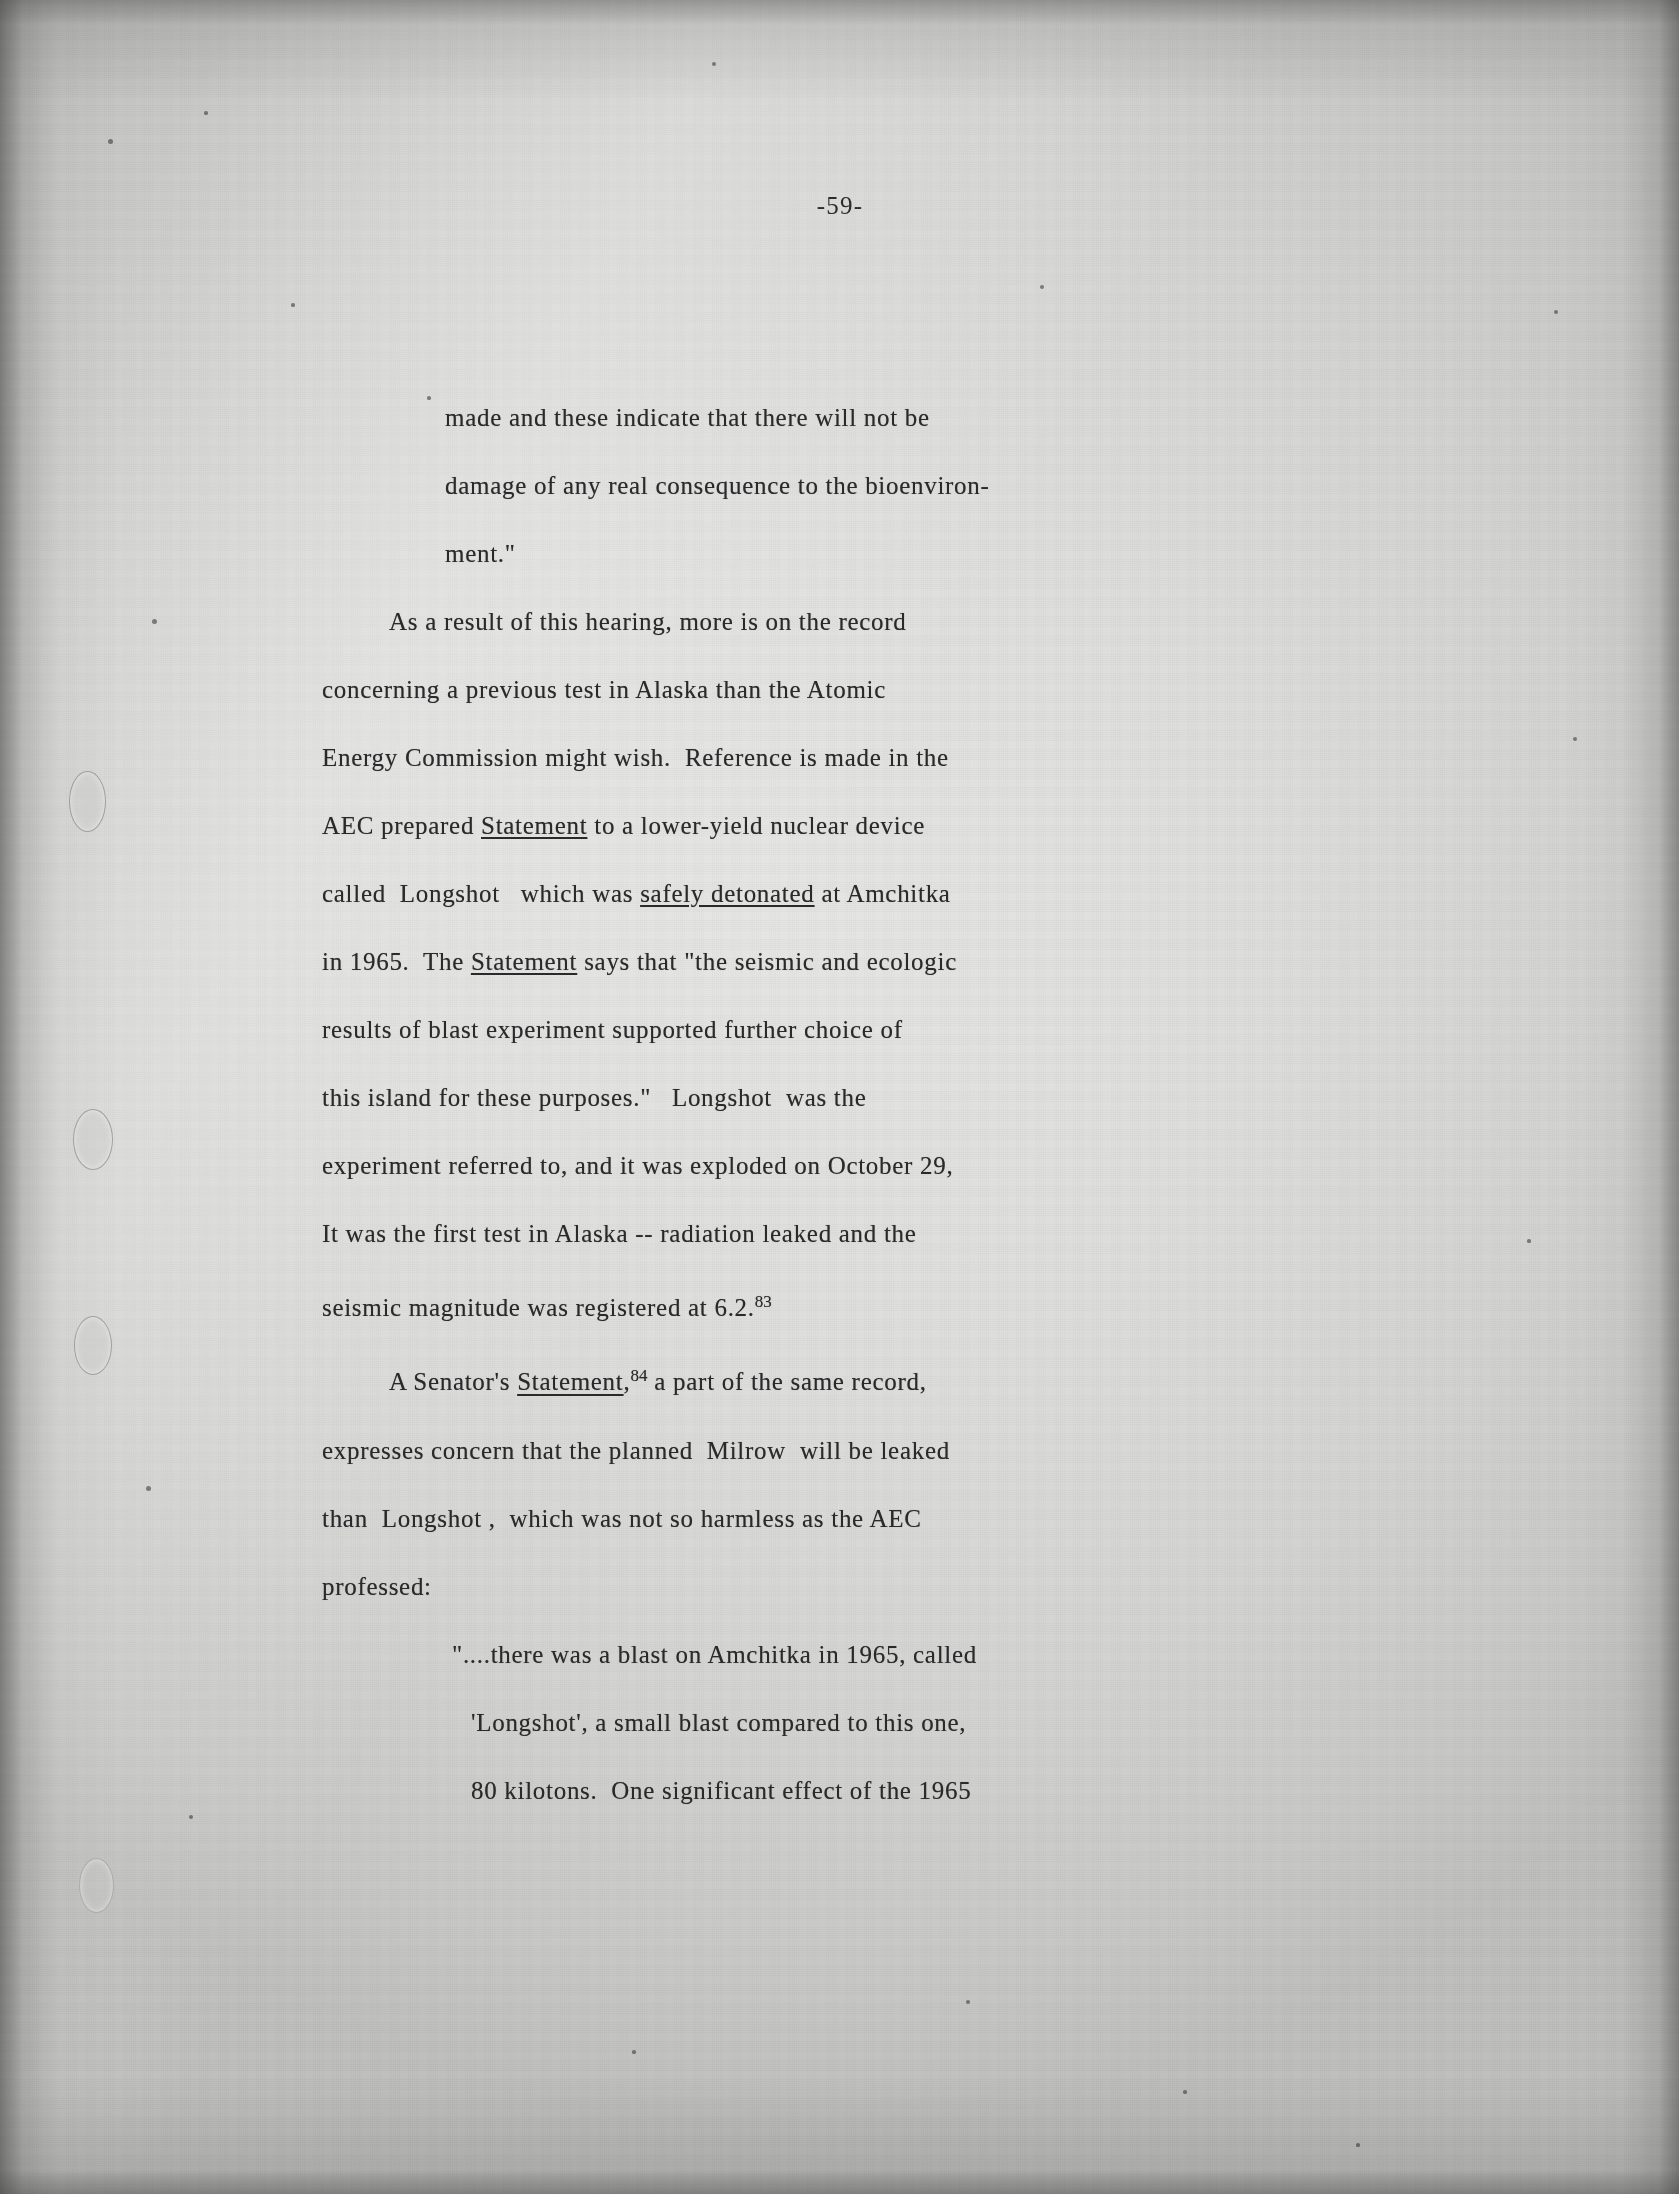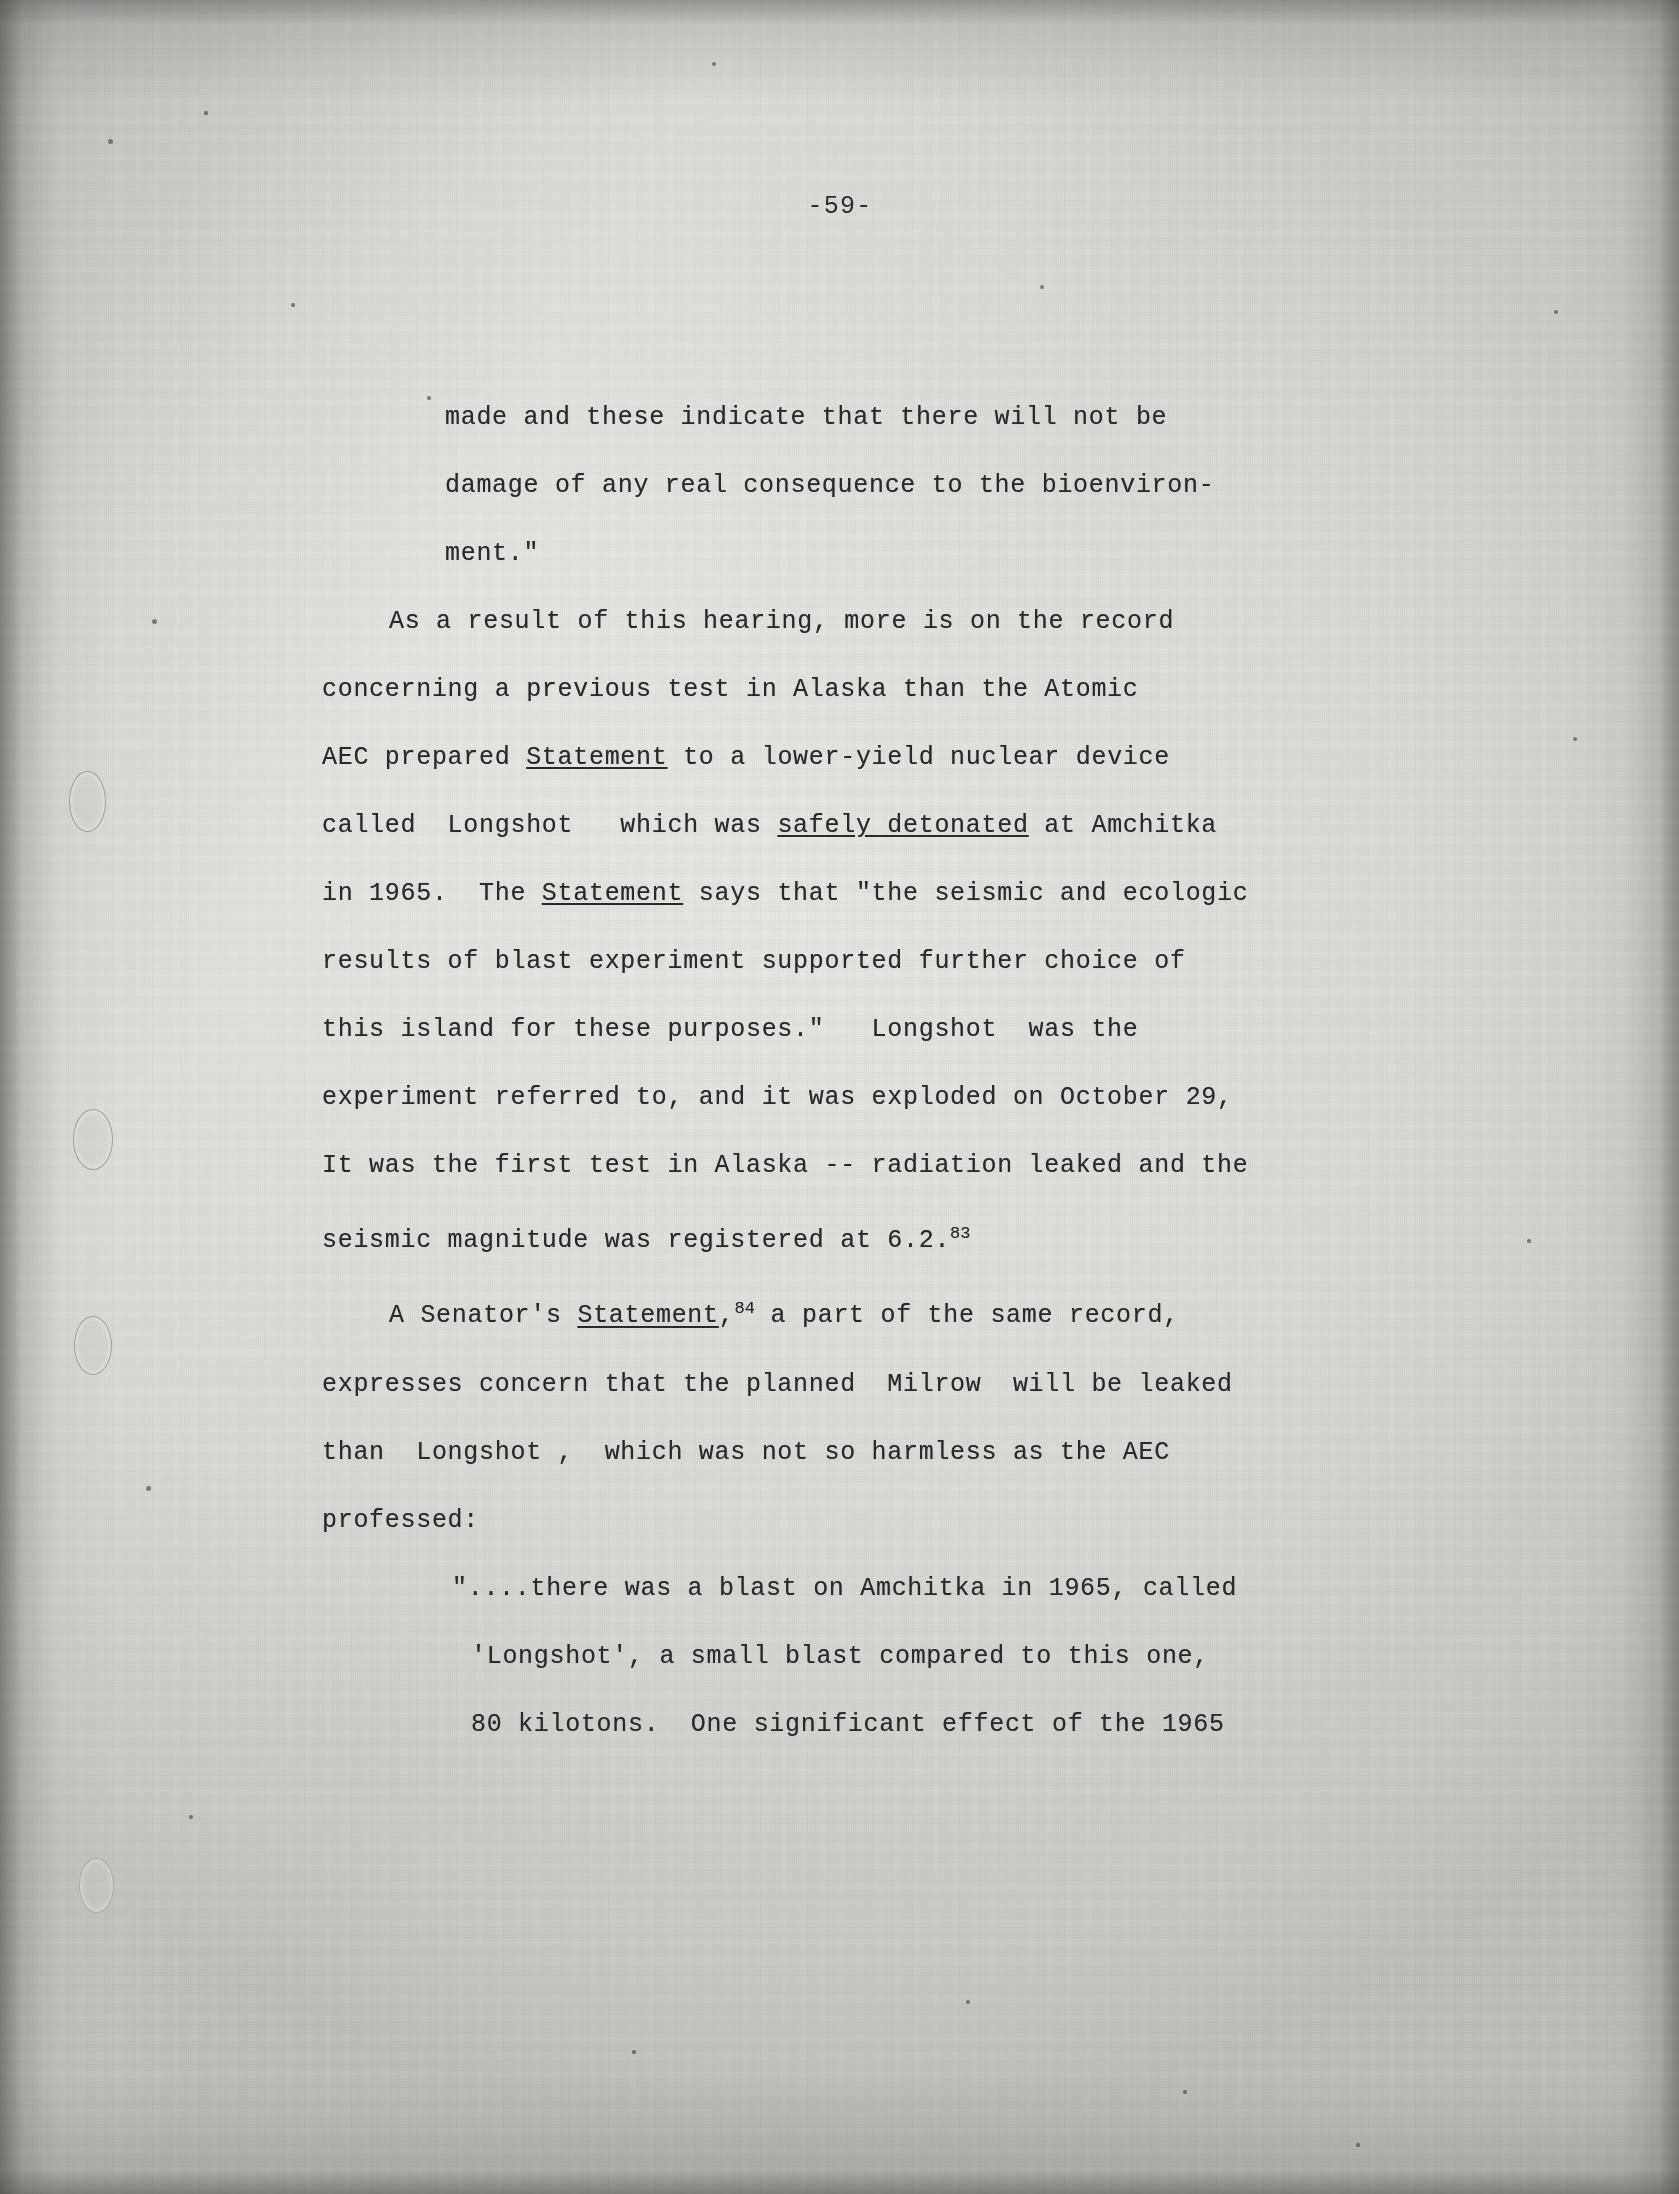--- a/index.html
+++ b/index.html
@@ -61,20 +61,21 @@
     box-shadow: inset 0 0 6.2px rgba(255,255,255,0.5);
   }
 
   
   #typed {
     position: absolute;
     left: 0; top: 0;
     width: 1344px;
     height: 2194px;
     color: #27272a;
+    font-family: Liberation Serif, serif;
   }
   .page-number {
     position: absolute;
     top: 192px;
     left: 0;
     width: 1680px;
     text-align: center;
     font-size: 25px;
     letter-spacing: 1.2px;
     color: #2c2c2f;
@@ -143,20 +144,21 @@
 
       <div>
         <div class="ln indent1">made and these indicate that there will not be</div>
         <div class="ln indent1">damage of any real consequence to the bioenviron-</div>
         <div class="ln indent1">ment."</div>
       </div>
 
       <div>
         <div class="ln indent2">As a result of this hearing, more is on the record</div>
         <div class="ln">concerning a previous test in Alaska than the Atomic</div>
+        <div class="ln">Energy Commission might wish.  Reference is made in the</div>
         <div class="ln"><span>AEC prepared </span><u class="ul">Statement</u><span> to a lower-yield nuclear device</span></div>
         <div class="ln"><span>called  Longshot   which was </span><u class="ul">safely detonated</u><span> at Amchitka</span></div>
         <div class="ln"><span>in 1965.  The </span><u class="ul">Statement</u><span> says that "the seismic and ecologic</span></div>
         <div class="ln">results of blast experiment supported further choice of</div>
         <div class="ln">this island for these purposes."   Longshot  was the</div>
         <div class="ln">experiment referred to, and it was exploded on October 29,</div>
         <div class="ln">It was the first test in Alaska -- radiation leaked and the</div>
         <div class="ln"><span>seismic magnitude was registered at 6.2.</span><sup class="fn">83</sup></div>
       </div>
 

